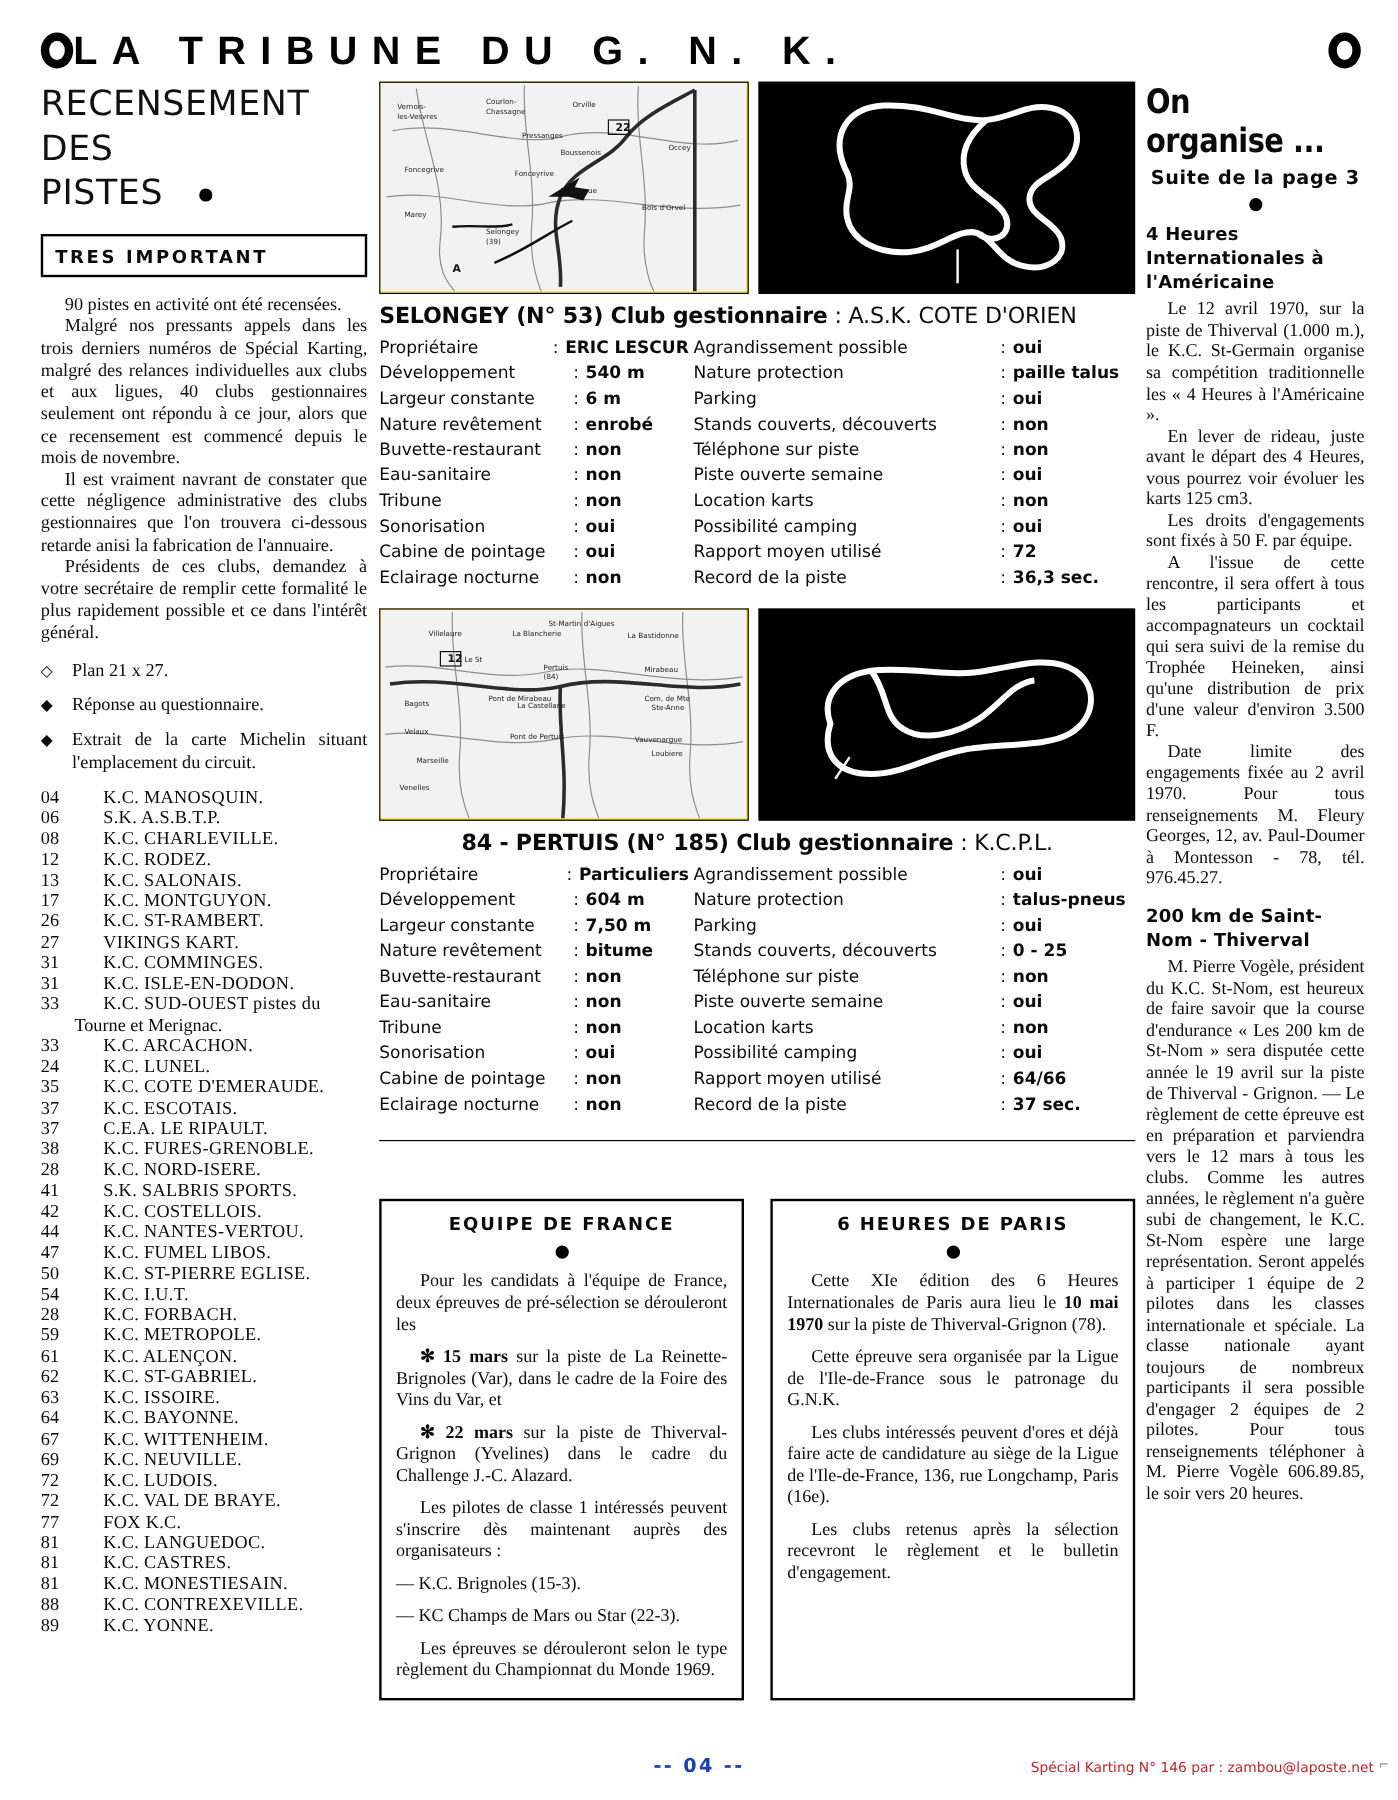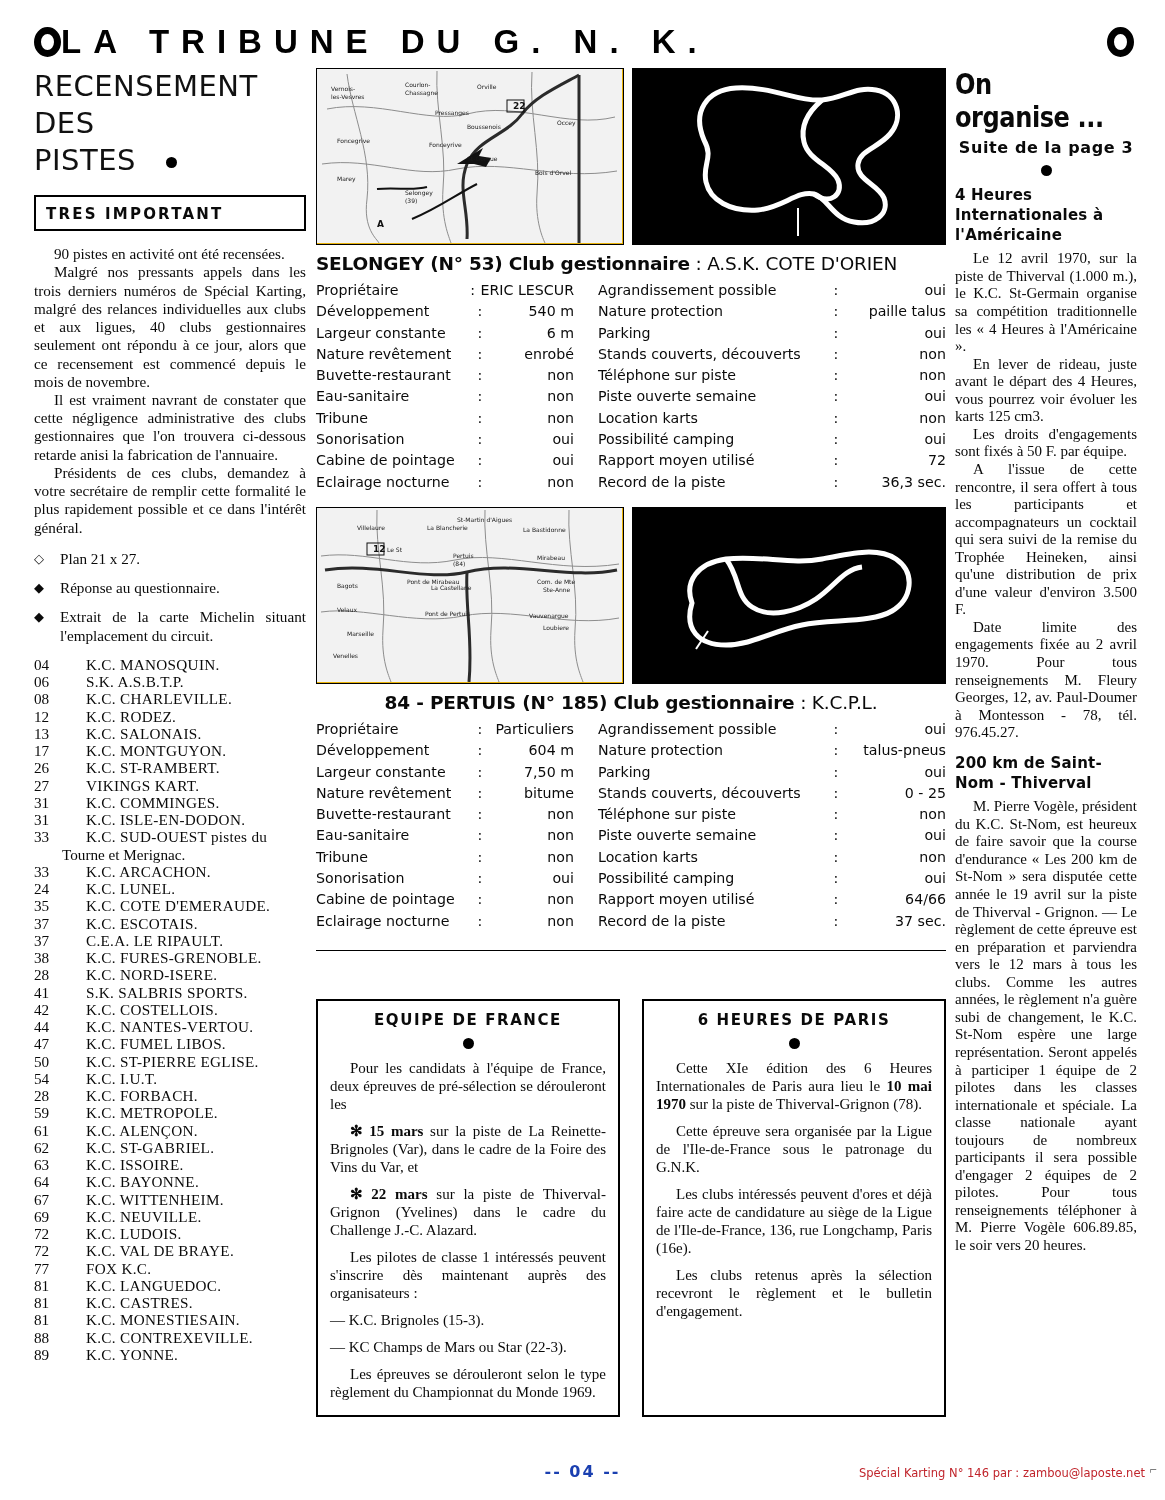--- a/index.html
+++ b/index.html
@@ -60,41 +60,41 @@
   .club-row{display:flex;}
   .club-num{flex:0 0 28px;}
   .club-name{flex:1 1 auto;letter-spacing:0.3px;margin-left:24px;}
   .club-cont{margin-left:28px;}
 
   
   .track-block{margin-bottom:6px;}
   .track-media{display:flex;gap:8px;height:177px;}
   .map-img{
     flex:0 0 308px;border:1.5px solid #000;box-sizing:border-box;
-    background:#eab308;position:relative;overflow:hidden;
+    background:#fde047;position:relative;overflow:hidden;
   }
   .circuit-img{
     flex:1 1 auto;background:#000;position:relative;overflow:hidden;
   }
   .track-head{
     font-family:"DejaVu Sans", sans-serif;font-size:18.5px;
     margin:8px 0 6px 0;white-space:nowrap;letter-spacing:-0.2px;
   }
   .track-head .bold{font-weight:bold;}
   .track-head.center{text-align:center;}
   .spec-table{
-    display:flex;gap:24px;font-family:"DejaVu Sans", sans-serif;
+    display:flex;gap:4px;font-family:"DejaVu Sans", sans-serif;
     font-size:14.2px;
   }
   .spec-col{flex:1 1 0;}
   .spec-col.left-col{flex:0 0 258px;}
   .spec-row{display:flex;line-height:1.5;}
   .spec-k{flex:1 1 auto;white-space:nowrap;}
   .spec-sep{flex:0 0 10px;text-align:center;}
-  .spec-v{flex:0 0 auto;min-width:86px;text-align:right;padding-left:3px;}
+  .spec-v{flex:0 0 auto;min-width:86px;text-align:left;padding-left:3px;font-weight:bold;}
   .spec-col.right-col .spec-v{min-width:102px;}
   .hr-rule{border:0;border-top:1.6px solid #000;margin:18px 0 0 0;}
 
   
   .info-boxes{display:flex;gap:22px;margin-top:48px;}
   .info-box{
     flex:1 1 0;border:2px solid #000;padding:10px 12px 14px 12px;
     box-sizing:border-box;
   }
   .ib-title{

